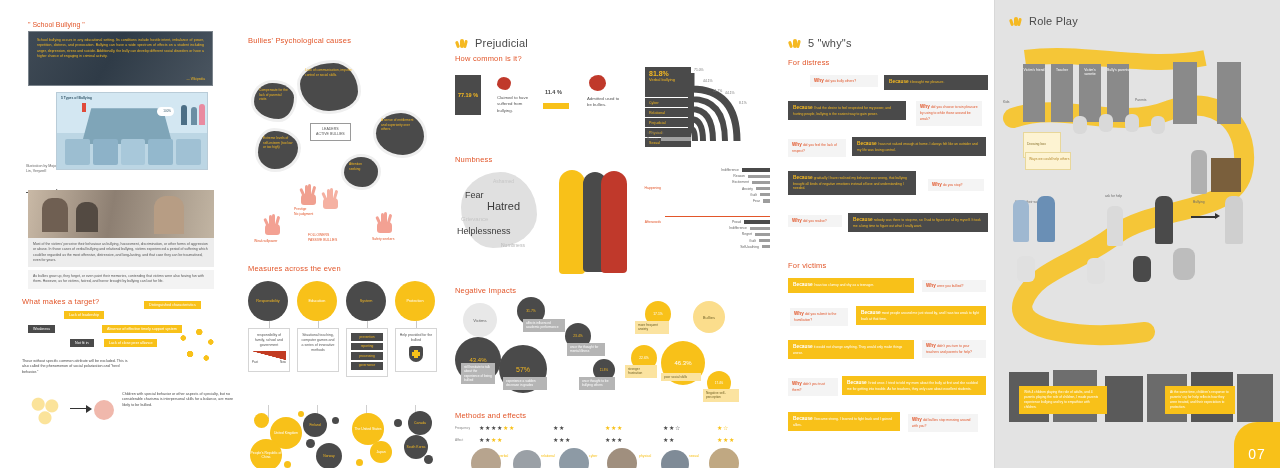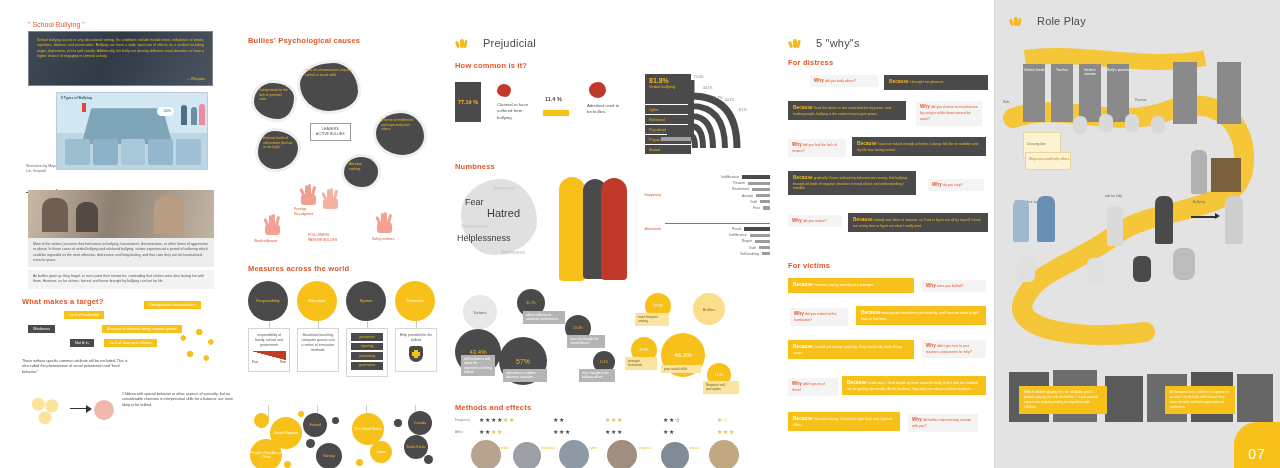--- a/index.html
+++ b/index.html
@@ -7,24 +7,24 @@
     width:1280px; height:468px; background:#ffffff; overflow:hidden;
     font-family:"Liberation Sans", sans-serif; color:#3b3b3b;
     position:relative;
   }
   .page { position:absolute; inset:0; }
   .right-panel { position:absolute; left:995px; top:0; width:285px; height:468px; background:#e3e3e3; }
   .divider-v { position:absolute; top:0; width:1px; height:468px; background:#d8d8d8; }
 
   
   .sec-title { font-size:11px; color:#4a4a4a; letter-spacing:.2px; }
-  .sec-head { display:flex; align-items:center; gap:14px; }
+  .sec-head { display:flex; align-items:center; gap:6px; }
   .hand-ico { width:14px; height:14px; position:relative; flex:none; }
   .hand-ico i { position:absolute; background:#f5b921; border-radius:3px; display:block; }
-  .orange-h { color:#e2562a; font-size:7.5px; font-weight:bold; letter-spacing:.2px; }
+  .orange-h { color:#e2562a; font-size:7.5px; font-weight:normal; letter-spacing:.2px; }
   .tiny { font-size:4.3px; line-height:1.5; }
   .micro { font-size:3.4px; line-height:1.45; }
 
   
   #col1 { position:absolute; left:22px; top:14px; width:218px; }
   .big-title { font-size:23px; font-weight:normal; color:#333; letter-spacing:-.3px; }
   .sub-head { display:flex; align-items:center; gap:5px; margin-top:2px; margin-left:12px;}
   .sub-head span { font-size:10.5px; color:#4d4d4d; }
   .quote-label { color:#e2562a; font-size:7px; margin:7px 0 3px 6px; }
   .quote-box { margin-left:6px; width:185px; height:55px; background:linear-gradient(120deg,#3f4a55,#2f3b47 45%,#4a5560); border:1px solid #7b848c; padding:6px 8px; position:relative; overflow:hidden; }
@@ -206,21 +206,21 @@
       </div>
 
       <div class="micro" style="position:absolute;left:46px;top:152px;color:#e2562a;white-space:pre-line;">Prestige
 No judgment</div>
       <div class="micro" style="position:absolute;left:60px;top:178px;color:#e2562a;white-space:pre-line;">FOLLOWERS
 PASSIVE BULLIES</div>
       <div class="micro" style="position:absolute;left:6px;top:184px;color:#e2562a;white-space:pre-line;">Weak willpower</div>
       <div class="micro" style="position:absolute;left:124px;top:182px;color:#e2562a;white-space:pre-line;">Safety seekers</div>
     </div>
 
-    <div class="orange-h" style="margin-top:-6px;">Measures across the world</div>
+    <div class="orange-h" style="margin-top:-6px;">Measures across the even</div>
 
     <div style="position:relative;height:130px;margin-top:8px;">
       <div class="measure-col" style="left:0;">
         <div class="m-circle" style="background:#4a4a4a;color:#f5b921;">Responsibility</div>
         <div class="m-stem"></div>
         <div class="m-card">
           <span>responsibility of family, school and government</span>
           <div style="margin-top:3px;height:9px;background:linear-gradient(to top right, transparent 48%, #c23b22 50%);"></div>
           <div style="display:flex;justify-content:space-between;font-size:3px;">
             <span>Past</span>
@@ -290,21 +290,21 @@
 
   <div id="col3">
     <div class="sec-head">
       <span class="hand-ico">
         <i style="left:5px;top:3px;width:4px;height:9px;"></i>
         <i style="left:1px;top:5px;width:3px;height:7px;transform:rotate(-20deg);"></i>
         <i style="left:9px;top:4px;width:3px;height:8px;transform:rotate(14deg);"></i>
       </span>
       <span class="sec-title">Prejudicial</span>
     </div>
-    <div class="orange-h" style="margin-top:11px;">How common is it?</div>
+    <div class="orange-h" style="margin-top:4px;">How common is it?</div>
 
     <div style="position:relative;height:72px;margin-top:8px;">
       <div style="position:absolute;left:0;top:4px;width:26px;height:40px;background:#4a4a4a;display:flex;align-items:center;justify-content:center;">
         <span class="pctbig" style="font-size:5.5px;">77.19 %</span>
       </div>
       <div style="position:absolute;left:42px;top:6px;width:14px;height:13px;background:#c0392b;border-radius:48% 52% 40% 60%/55% 45% 55% 45%;"></div>
       <div class="tiny" style="position:absolute;left:42px;top:24px;width:34px;color:#555;">Claimed to have suffered from bullying.</div>
 
       <div class="pctbig" style="position:absolute;left:90px;top:18px;font-size:5.5px;color:#444;">11.4 %</div>
       <div style="position:absolute;left:88px;top:32px;width:26px;height:6px;background:#f8c119;"></div>
@@ -407,20 +407,21 @@
             <span>Guilt</span>
             <span class="feel-bar" style="width:11px;"></span>
           </div>
         <div>
             <span>Self-loathing</span>
             <span class="feel-bar" style="width:8px;"></span>
           </div>
       </div>
     </div>
 
+    <div class="orange-h" style="margin-top:6px;">Negative Impacts</div>
     <div style="position:relative;height:110px;margin-top:2px;">
       <div class="bub" style="left:8px;top:6px;width:34px;height:34px;background:#e8e8e8;color:#666;font-size:4.2px;">Victims</div>
       <div class="bub" style="left:62px;top:0px;width:28px;height:28px;background:#4a4a4a;color:#f5b921;">
         <span>31.7%</span>
         </div>
       <div class="bub-lbl" style="left:68px;top:22px;width:42px;background:#b5b5b5;color:#fff;">affects influenced academic performance</div>
       <div class="bub" style="left:0px;top:40px;width:46px;height:46px;background:#4a4a4a;color:#f5b921;font-size:6px;">
         <span>43.4%</span>
         </div>
       <div class="bub-lbl" style="left:6px;top:66px;width:34px;background:#b5b5b5;color:#fff;">still hesitate to talk about the experience of being bullied</div>

